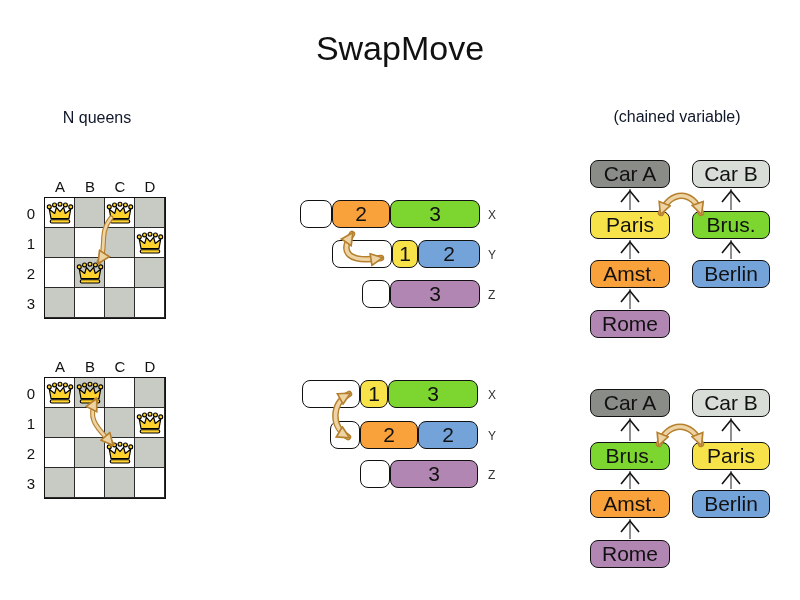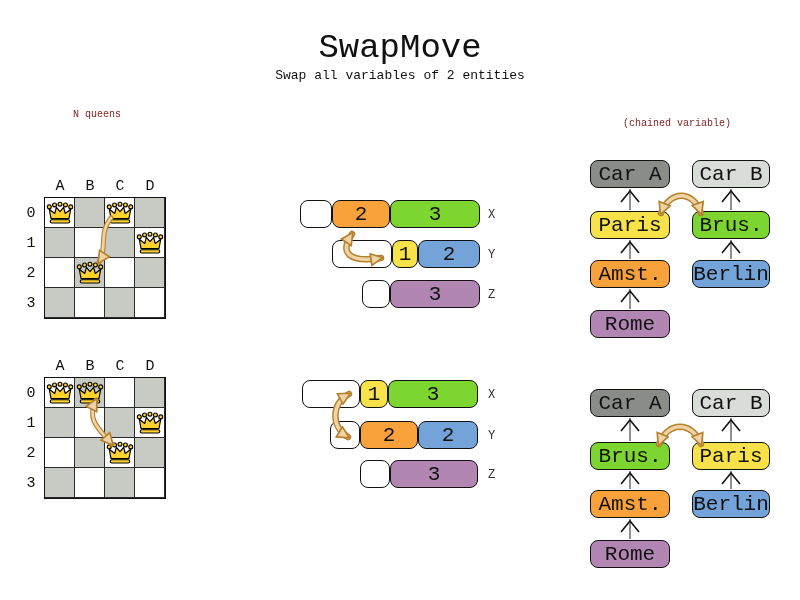--- a/index.html
+++ b/index.html
@@ -1,46 +1,45 @@
 <!DOCTYPE html>
 <html><head>
 <meta charset="utf-8">
 <style>
   html,body{margin:0;padding:0;background:#fff;}
   #scene{position:relative;width:800px;height:600px;background:#ffffff;
-         font-family:Liberation Mono, monospace;overflow:hidden;}
+         font-family:Liberation Sans, sans-serif;overflow:hidden;}
   .title{position:absolute;left:0;top:29px;width:100%;text-align:center;
          font-size:34px;color:#111;}
   .subtitle{position:absolute;left:0;top:68px;width:100%;text-align:center;
          font-size:13px;color:#111;}
-  .colhead{position:absolute;text-align:center;font-size:10px;color:#7f1d1d;width:160px;}
+  .colhead{position:absolute;text-align:center;font-size:16px;color:#0f172a;width:160px;}
   .cell{position:absolute;width:30px;height:30px;background:#fff;box-sizing:border-box;
         border-right:1px solid #2a2a2a;border-bottom:1px solid #2a2a2a;}
   .cell.dark{background:#c8cbc3;}
   .board-frame{position:absolute;box-sizing:border-box;border:1.5px solid #111;
         pointer-events:none;}
   .blab{position:absolute;font-size:15px;text-align:center;color:#111;}
   .seg{position:absolute;box-sizing:border-box;height:28px;border:1.5px solid #111;
        border-radius:8px;background:#fff;display:flex;align-items:center;
        justify-content:center;font-size:21px;color:#111;}
   .vbox{position:absolute;box-sizing:border-box;height:28px;border:1.5px solid #111;
        border-radius:8px;display:flex;align-items:center;justify-content:center;
        font-size:21px;color:#111;}
   .axis{position:absolute;font-size:12px;color:#333;}
   svg.overlay{position:absolute;left:0;top:0;pointer-events:none;}
 </style>
 </head>
 <body>
 
 <div id="scene">
   <div class="title">SwapMove</div>
-  <div class="subtitle">Swap all variables of 2 entities</div>
 
   <div class="colhead" style="left:17px;top:109px;">N queens</div>
-  <div class="colhead" style="left:597px;top:118px;">(chained variable)</div>
+  <div class="colhead" style="left:597px;top:108px;">(chained variable)</div>
 
   <div id="mount">
       <div class="blab" style="left: 45px; top: 178px; width: 30px;">A</div>
       <div class="blab" style="left: 75px; top: 178px; width: 30px;">B</div>
       <div class="blab" style="left: 105px; top: 178px; width: 30px;">C</div>
       <div class="blab" style="left: 135px; top: 178px; width: 30px;">D</div>
       <div class="blab" style="left: 21px; top: 205px; width: 20px;">0</div>
       <div class="blab" style="left: 21px; top: 235px; width: 20px;">1</div>
       <div class="blab" style="left: 21px; top: 265px; width: 20px;">2</div>
       <div class="blab" style="left: 21px; top: 295px; width: 20px;">3</div>

